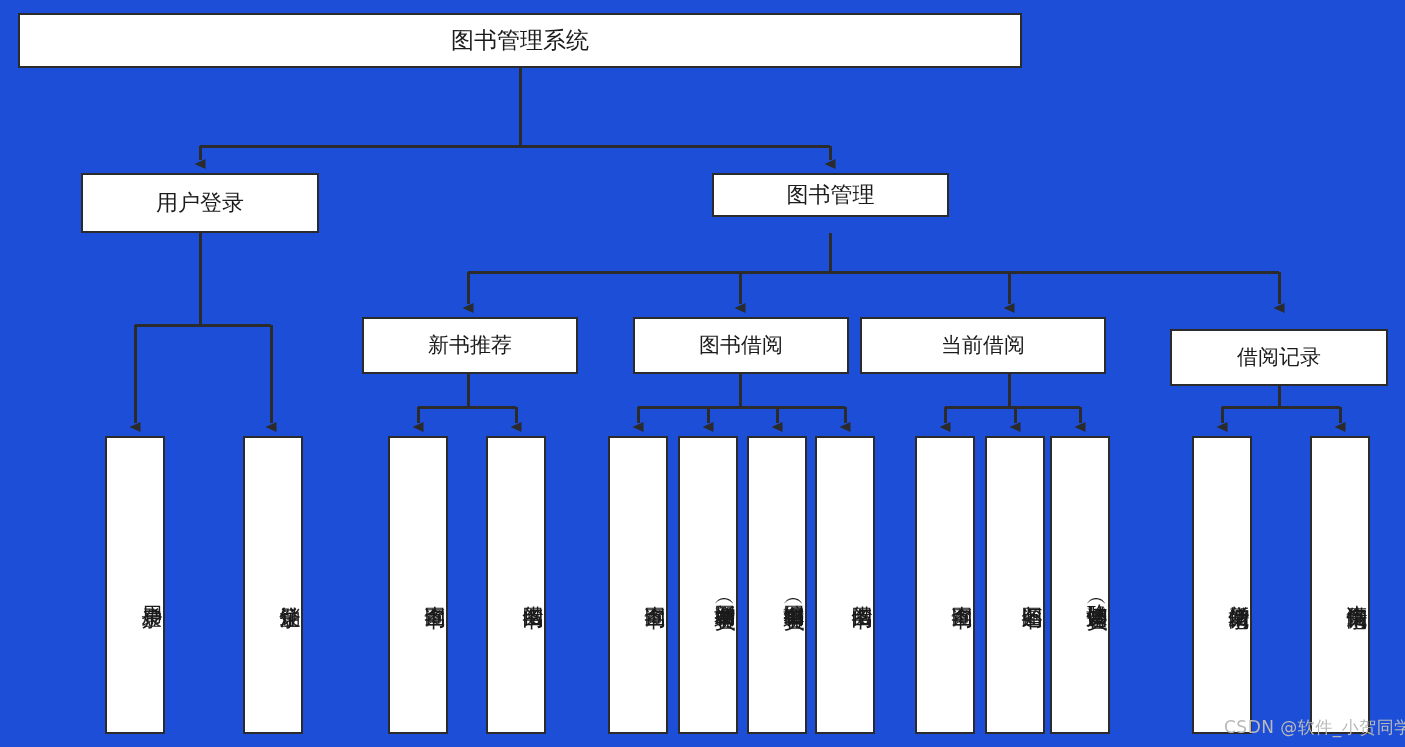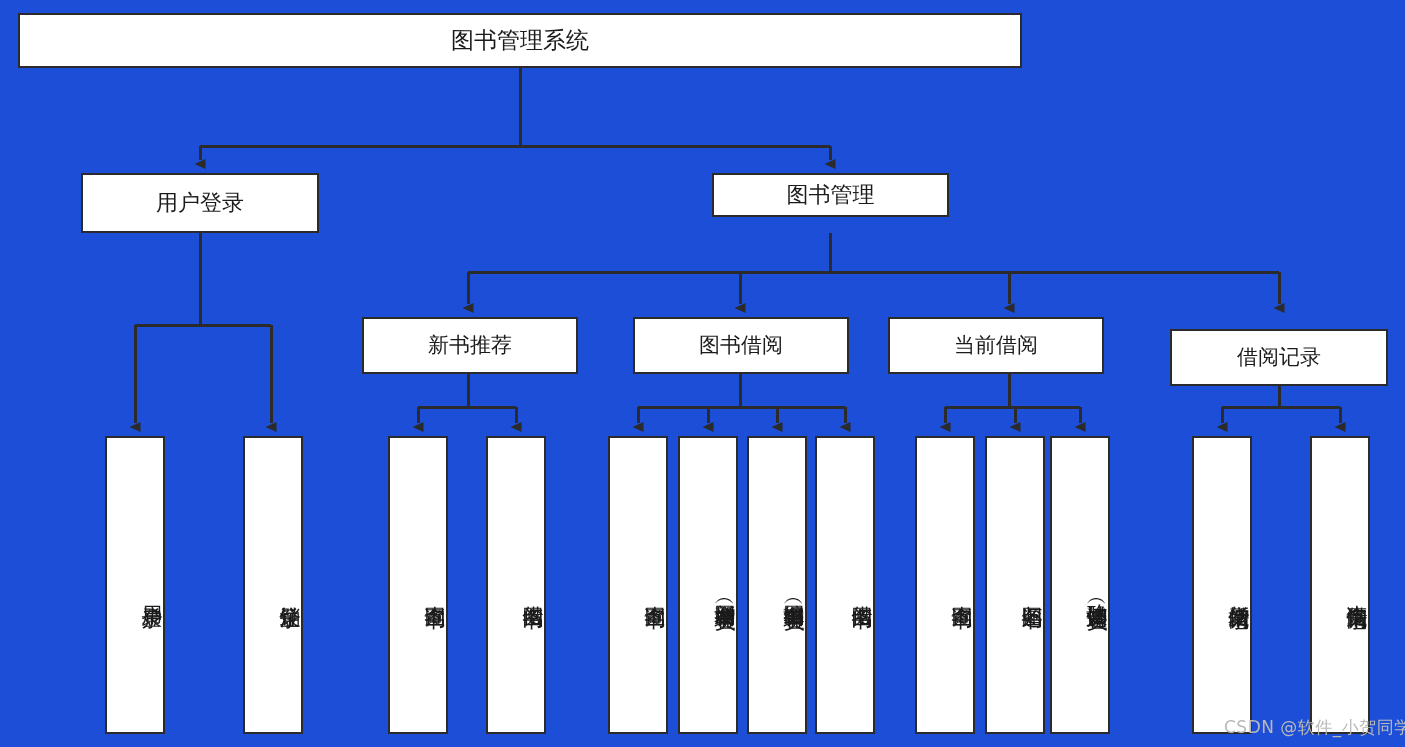--- a/index.html
+++ b/index.html
@@ -135,21 +135,21 @@
   <div class="node level2" style="left: 712px; top: 173px; width: 237px; height: 44px;">
     <span class="txt">图书管理</span>
   </div>
 
   <div class="node level3" style="left: 362px; top: 317px; width: 216px; height: 57px;">
     <span class="txt">新书推荐</span>
   </div>
   <div class="node level3" style="left: 633px; top: 317px; width: 216px; height: 57px;">
     <span class="txt">图书借阅</span>
   </div>
-  <div class="node level3" style="left: 888px; top: 317px; width: 216px; height: 57px;">
+  <div class="node level3" style="left: 860px; top: 317px; width: 246px; height: 57px;">
     <span class="txt">当前借阅</span>
   </div>
   <div class="node level3" style="left: 1170px; top: 317px; width: 218px; height: 57px; margin-top: 12px;">
     <span class="txt">借阅记录</span>
   </div>
 
   <div class="node leaf" style="left: 105px; top: 436px; width: 60px; height: 298px;">
     <span class="txt">用户登录</span>
   </div>
   <div class="node leaf" style="left: 243px; top: 436px; width: 60px; height: 298px;">

